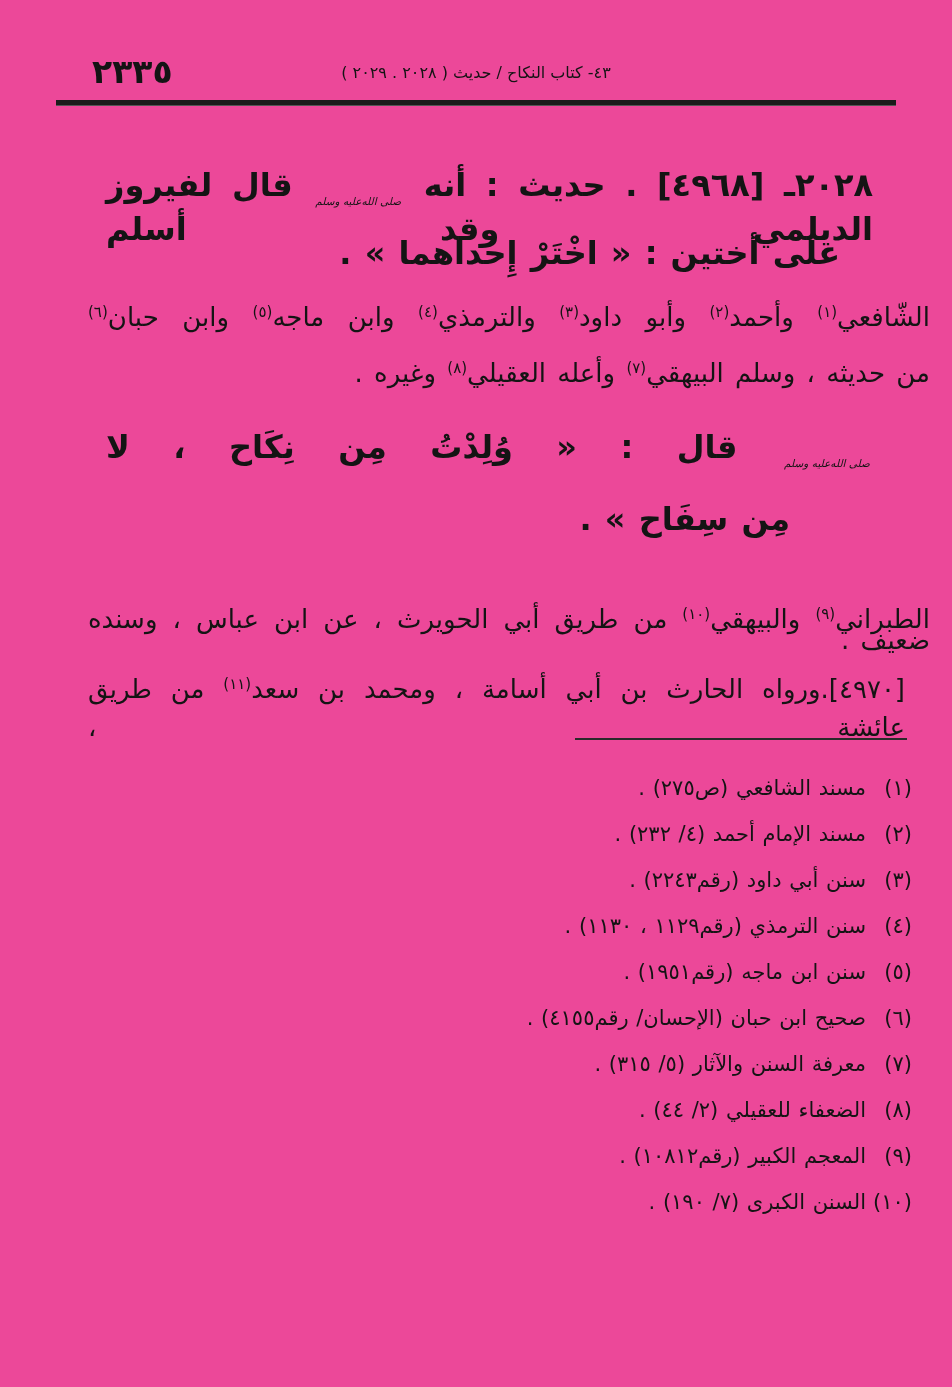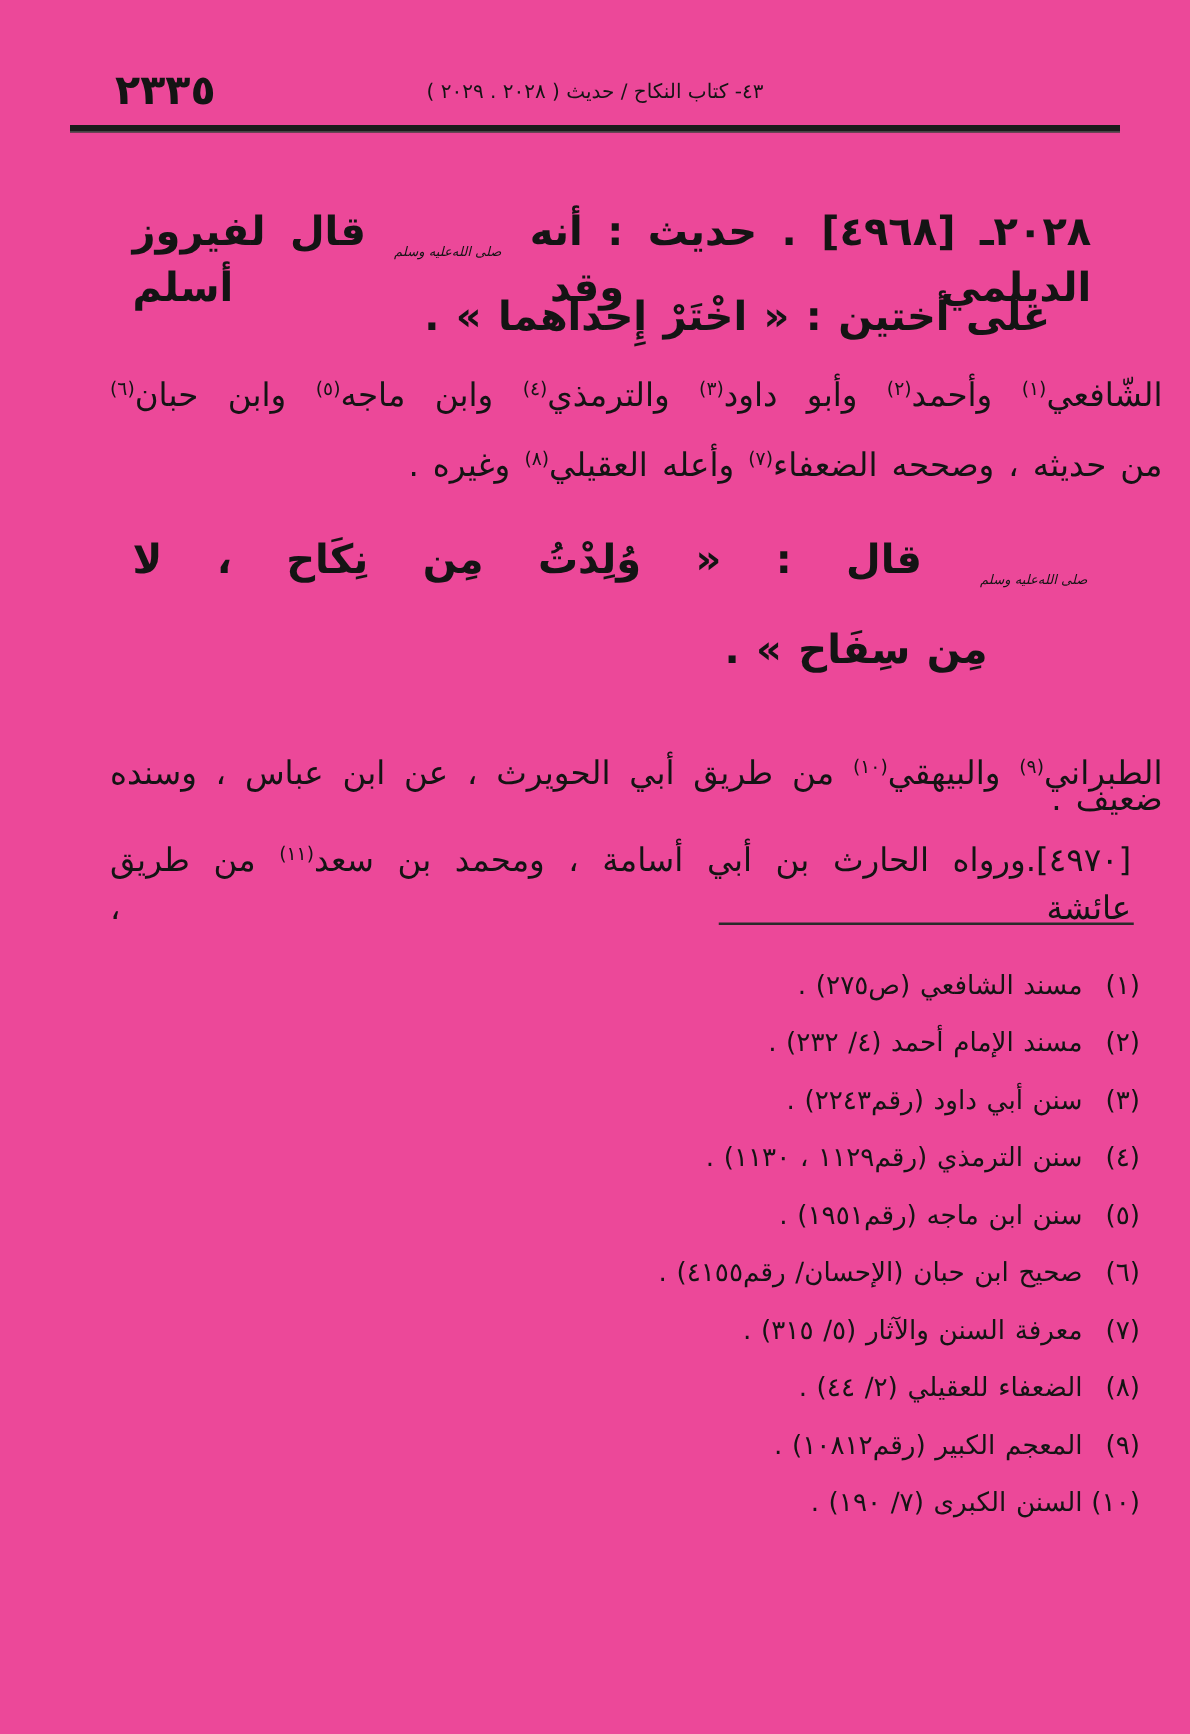--- a/index.html
+++ b/index.html
@@ -86,21 +86,21 @@
   <div class="header-title">٤٣- كتاب النكاح / حديث ( ٢٠٢٨ . ٢٠٢٩ )</div>
   <div class="header-rule"></div>
 
   <div class="line matn just l-h2028-1"><span>٢٠٢٨ـ [٤٩٦٨] . حديث : أنه </span><span class="hon">
         <span>صلى الله</span>
         <span>عليه وسلم</span>
       </span><span> قال لفيروز الديلمي وقد أسلم</span></div>
   <div class="line matn l-h2028-2">على أختين : « اخْتَرْ إِحداهما » .</div>
 
   <div class="line takhrij just l-tk2028-1"><span>الشّافعي</span><sup class="fnref">(١)</sup><span> وأحمد</span><sup class="fnref">(٢)</sup><span> وأبو داود</span><sup class="fnref">(٣)</sup><span> والترمذي</span><sup class="fnref">(٤)</sup><span> وابن ماجه</span><sup class="fnref">(٥)</sup><span> وابن حبان</span><sup class="fnref">(٦)</sup></div>
-  <div class="line takhrij l-tk2028-2"><span>من حديثه ، وصححه الضعفاء</span><sup class="fnref">(٧)</sup><span> وأعله العقيلي</span><sup class="fnref">(٨)</sup><span> وغيره .</span></div>
+  <div class="line takhrij l-tk2028-2"><span>من حديثه ، وسلم البيهقي</span><sup class="fnref">(٧)</sup><span> وأعله العقيلي</span><sup class="fnref">(٨)</sup><span> وغيره .</span></div>
 
   <div class="line matn just l-h2029-1"><span class="hon">
         <span>صلى الله</span>
         <span>عليه وسلم</span>
       </span><span> قال : « وُلِدْتُ مِن نِكَاح ، لا</span></div>
   <div class="line matn l-h2029-2">مِن سِفَاح » .</div>
 
   <div class="line takhrij just l-tk2029-1"><span>الطبراني</span><sup class="fnref">(٩)</sup><span> والبيهقي</span><sup class="fnref">(١٠)</sup><span> من طريق أبي الحويرث ، عن ابن عباس ، وسنده</span></div>
   <div class="line takhrij l-tk2029-2">ضعيف .</div>
 

